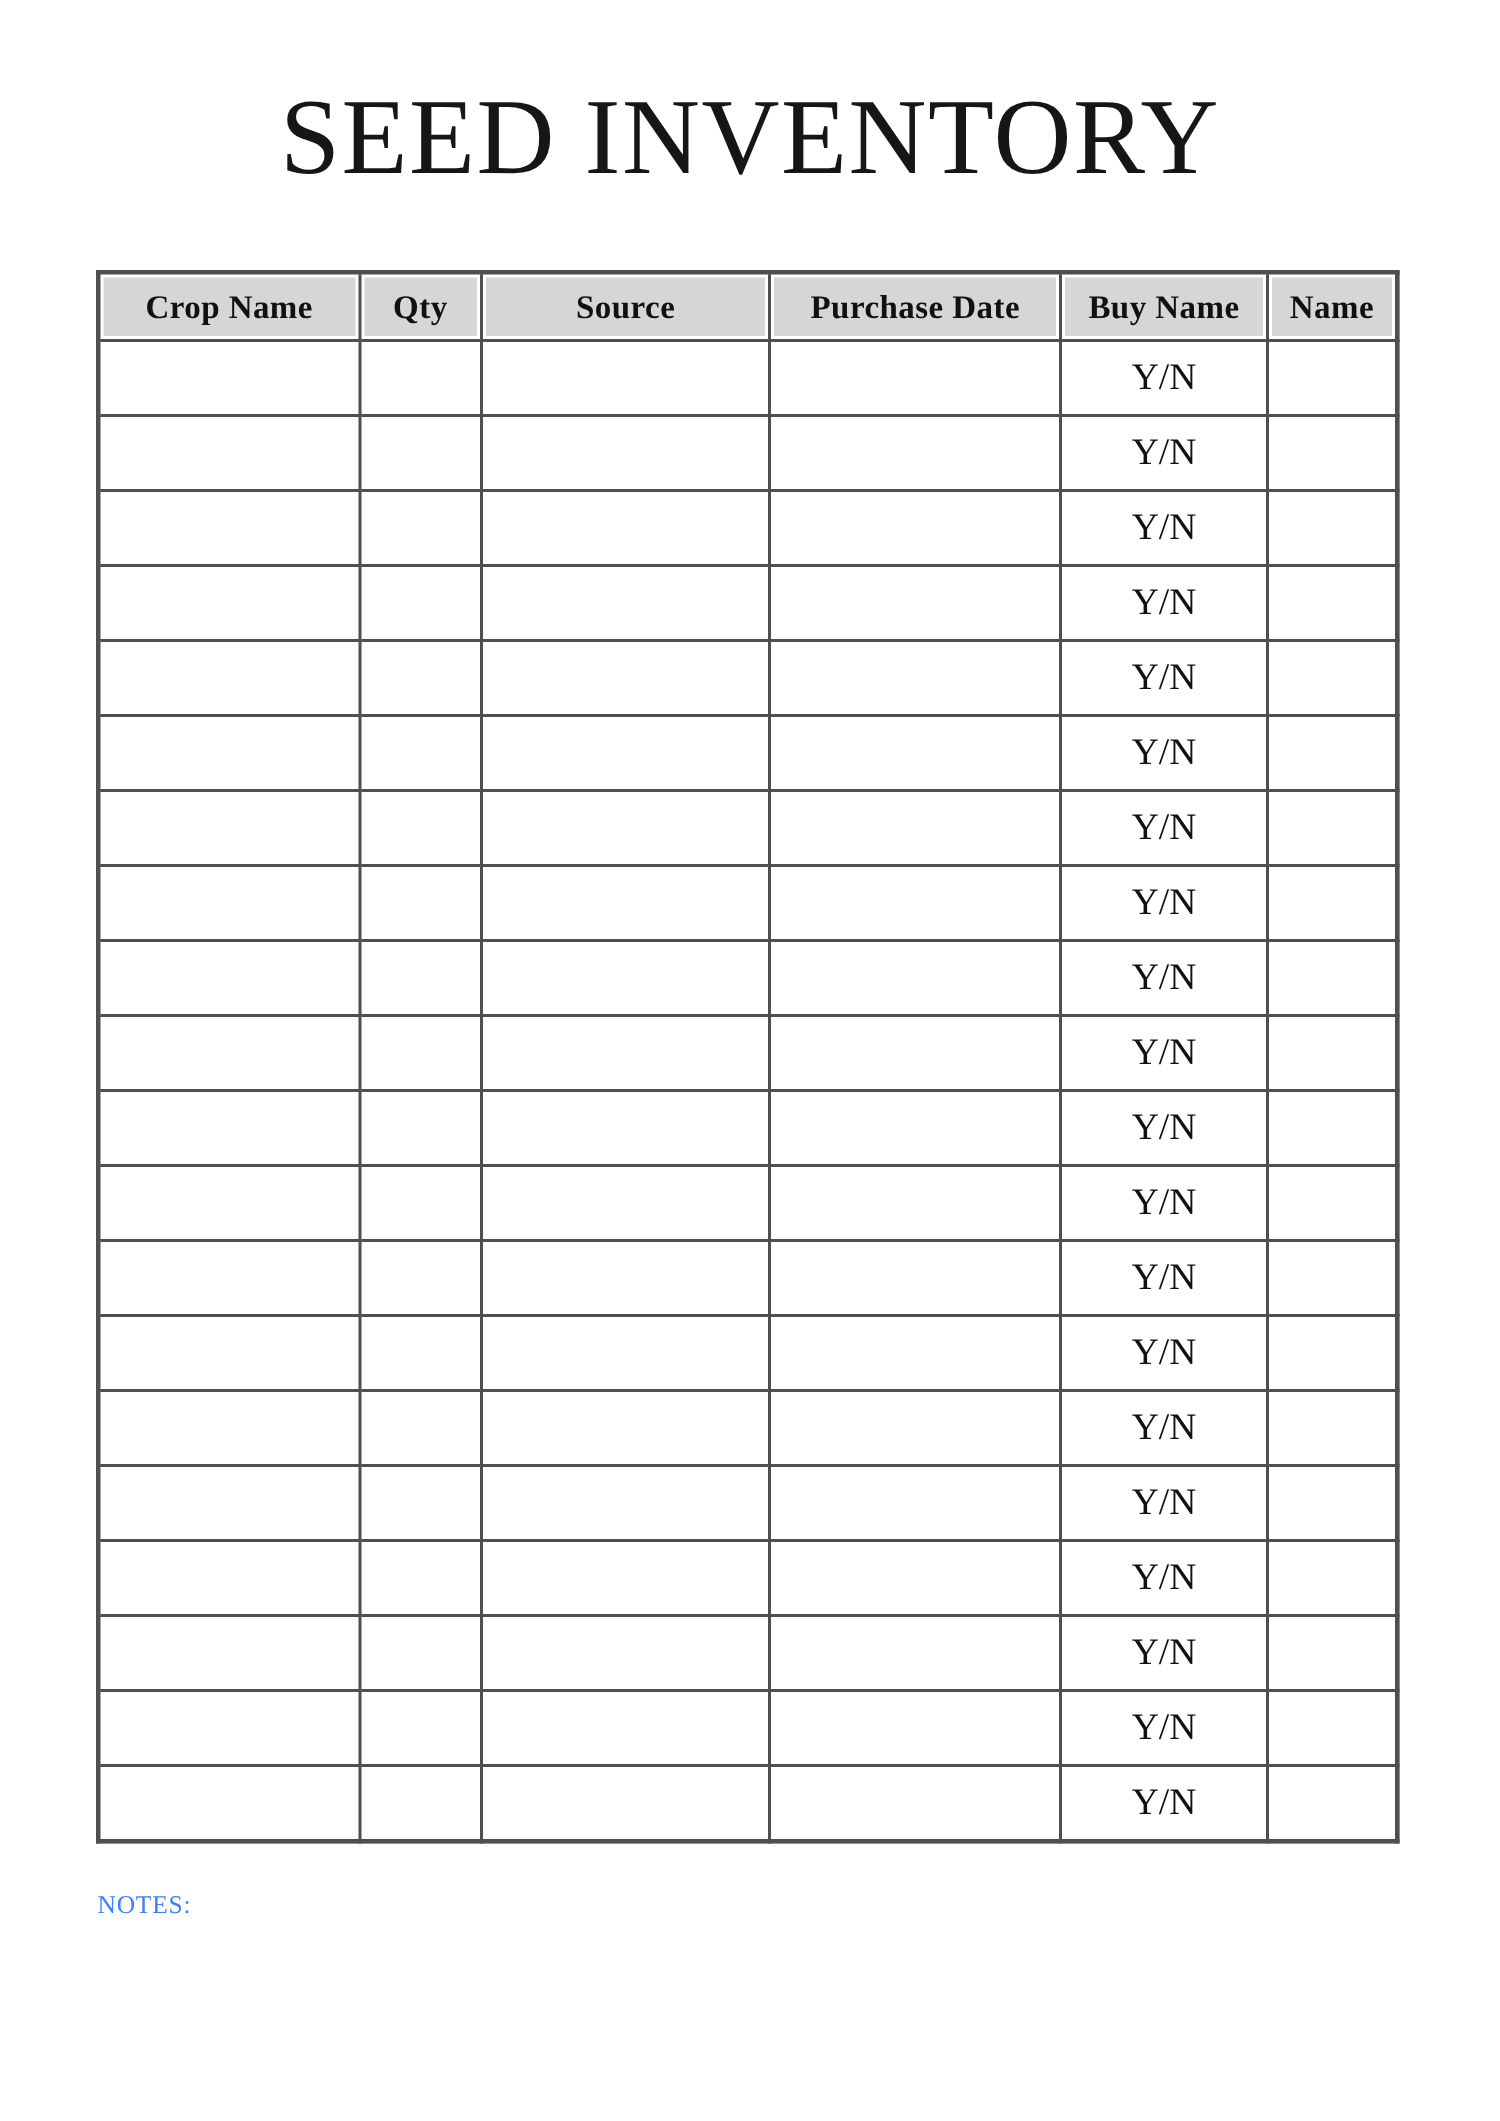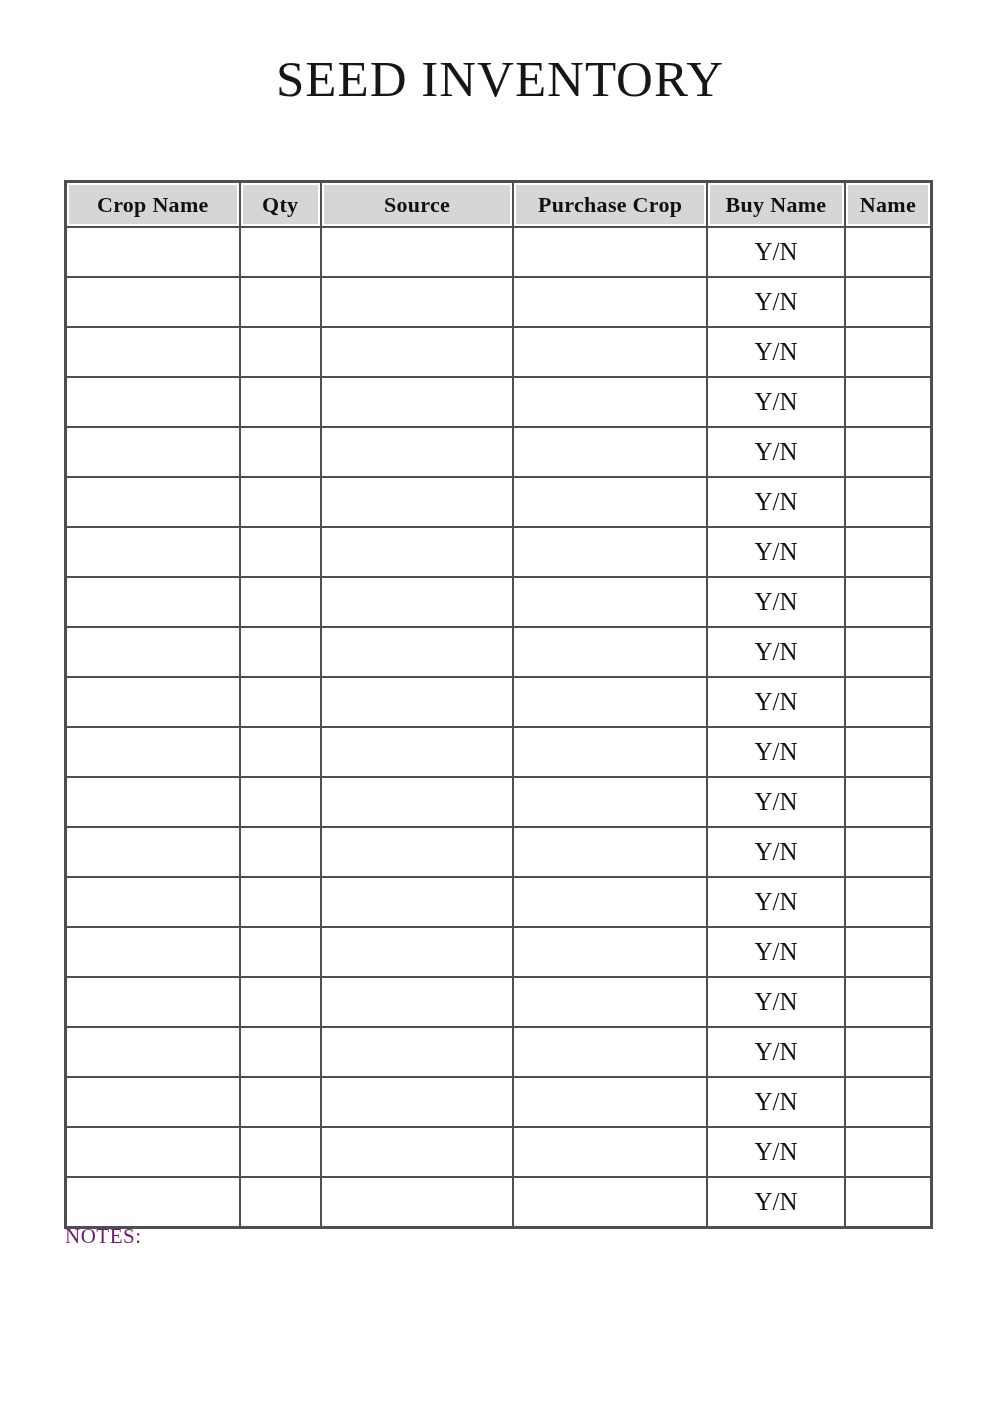--- a/index.html
+++ b/index.html
@@ -13,21 +13,21 @@
     color: #1a1a1a;
     overflow: hidden;
   }
   .title {
     position: absolute;
     top: 50px;
     left: 0;
     width: 100%;
     margin: 0;
     text-align: center;
-    font-size: 51px;
+    font-size: 72px;
     font-weight: normal;
     letter-spacing: 1px;
     color: #161616;
   }
   table.inventory {
     position: absolute;
     left: 64px;
     top: 180px;
     width: 869px;
     border-collapse: collapse;
@@ -57,24 +57,24 @@
     height: 46px;
     text-align: center;
     vertical-align: middle;
     font-size: 25px;
     color: #111111;
     background: #ffffff;
   }
   .notes {
     position: absolute;
     left: 65px;
-    top: 1224px;
-    font-size: 21px;
+    top: 1260px;
+    font-size: 17px;
     letter-spacing: 0.5px;
-    color: #701a75;
+    color: #3b82f6;
   }
   .col-crop { width: 20.1%; }
   .col-qty { width: 9.4%; }
   .col-source { width: 22.2%; }
   .col-purchase { width: 22.4%; }
   .col-buymore { width: 15.9%; }
   .col-year { width: 10.0%; }
 </style>
 </head>
 <body>
@@ -97,21 +97,21 @@
         <th>
           <div class="header-fill">Crop Name</div>
         </th>
         <th>
           <div class="header-fill">Qty</div>
         </th>
         <th>
           <div class="header-fill">Source</div>
         </th>
         <th>
-          <div class="header-fill">Purchase Crop</div>
+          <div class="header-fill">Purchase Date</div>
         </th>
         <th>
           <div class="header-fill">Buy Name</div>
         </th>
         <th>
           <div class="header-fill">Name</div>
         </th>
       </tr>
     </thead>
     <tbody>

